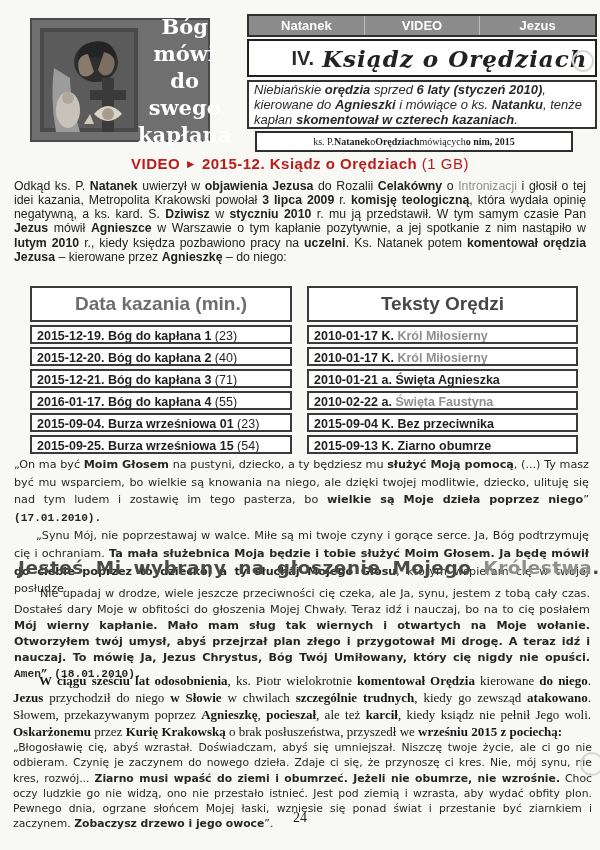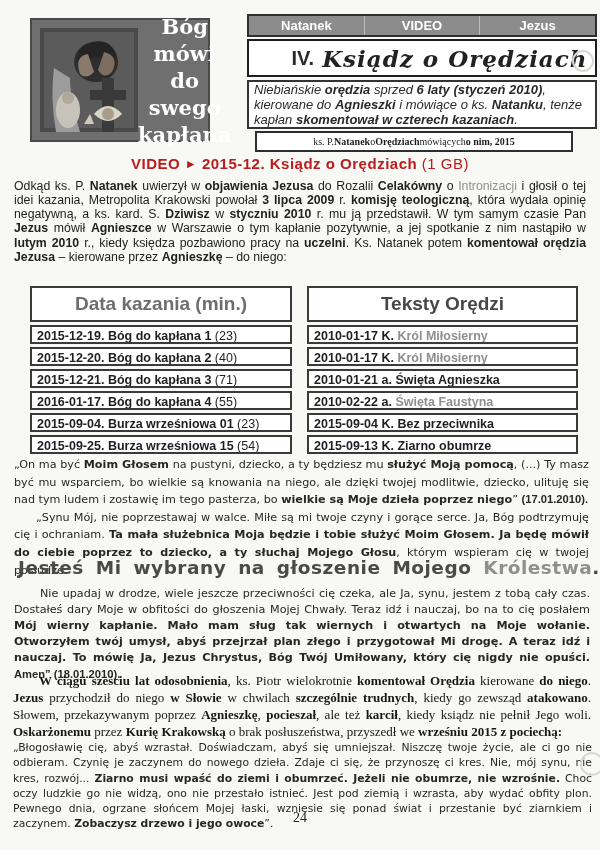--- a/index.html
+++ b/index.html
@@ -5,21 +5,21 @@
   html,body{margin:0;padding:0;}
   body{background:#e8e8e6;}
   .page{
     position:relative;width:600px;height:850px;margin:0 auto;
     background:#f8f8f5;overflow:hidden;
     font-family:"Liberation Sans",sans-serif;color:#1c1c1c;
   }
   .abs{position:absolute;}
   .b{font-weight:bold;}
   .g{color:#8f8f8f;}
-  .sf{font-family:Liberation Sans, sans-serif;margin-top:33px;}
+  .sf{font-family:Liberation Mono, monospace;margin-top:33px;}
 
   
   .banner{
     left:30px;top:18px;width:180px;height:124px;
     background:#6f6f6f;border:2px solid #4a4a4a;box-sizing:border-box;
     display:flex;align-items:center;
   }
   .banner-photo{width:98px;height:104px;margin-left:8px;flex:0 0 auto;}
   .banner-photo svg{display:block;width:100%;height:100%;}
   .banner-text{

